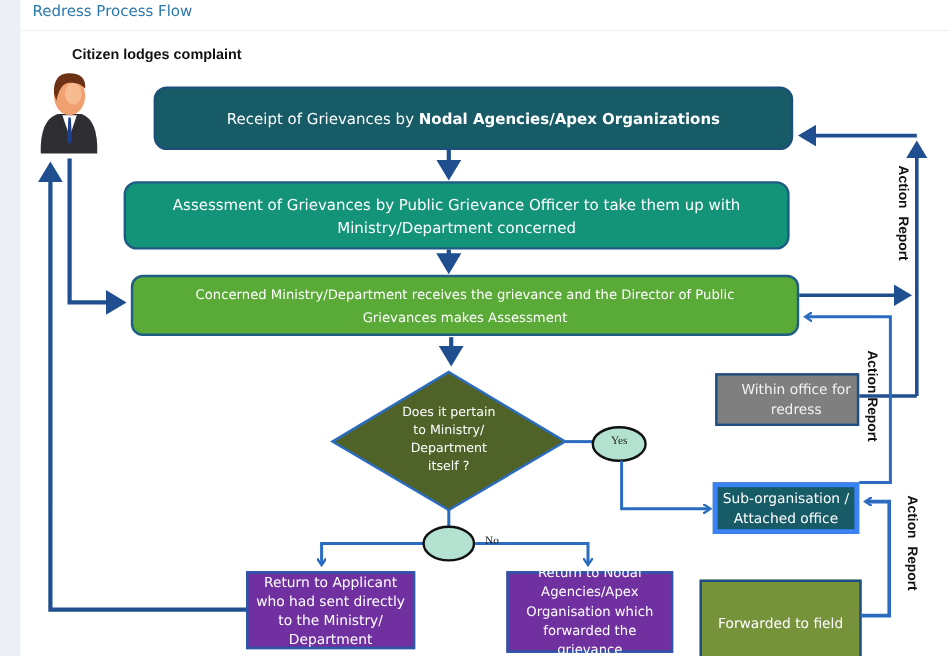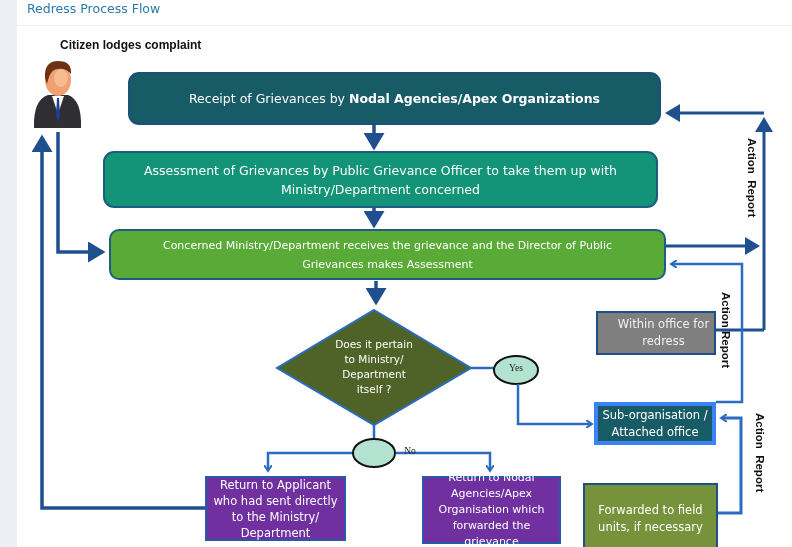--- a/index.html
+++ b/index.html
@@ -121,21 +121,20 @@
 <div class="box suborg">
   <div>
     <span>Sub-organisation /</span>
     <span>Attached office</span>
   </div>
 </div>
 
 <div class="box forward">
   <div>
     <span>Forwarded to field</span>
-    <span>units, if necessary</span>
   </div>
 </div>
 
 <div class="box ret-app">
   <div>
     <span>Return to Applicant</span>
     <span>who had sent directly</span>
     <span>to the Ministry/</span>
     <span>Department</span>
   </div>

